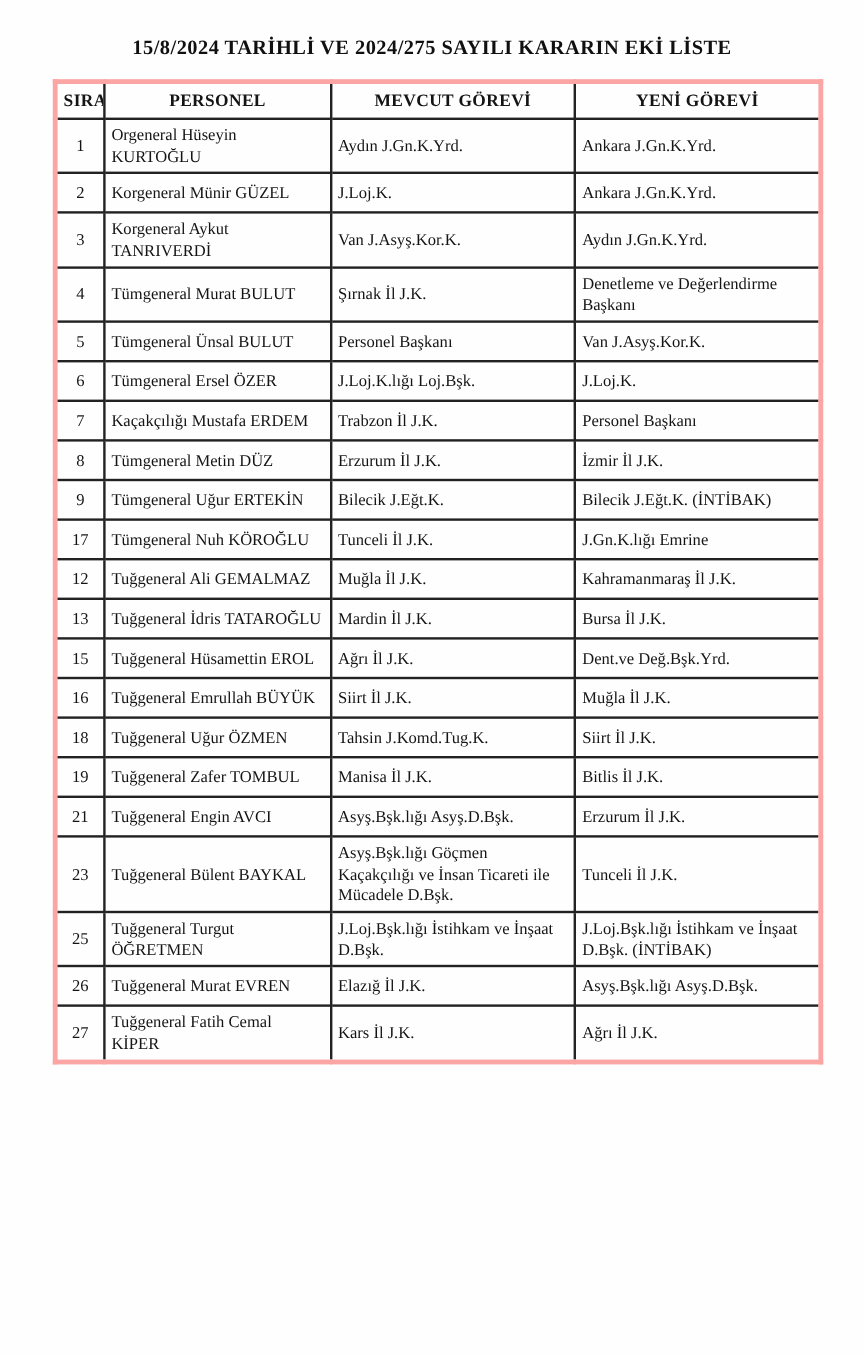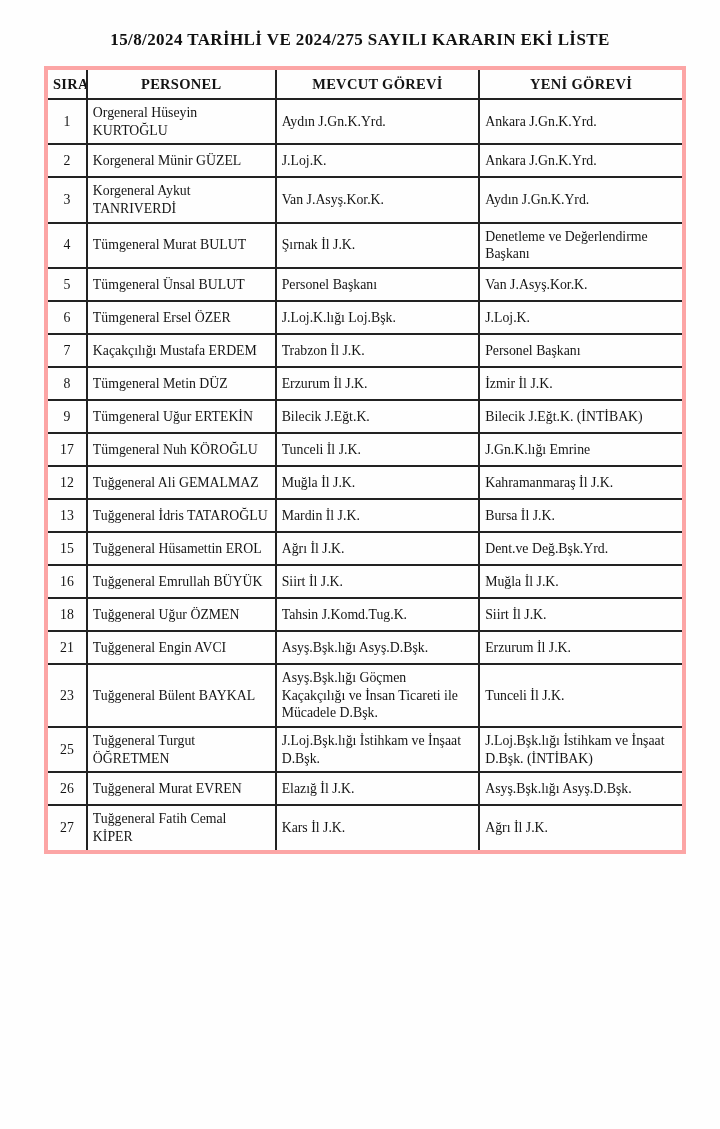--- a/index.html
+++ b/index.html
@@ -180,20 +180,26 @@
   </tr>
 
 
   <tr>
     <td class="sira">18</td>
     <td class="personel">Tuğgeneral Uğur ÖZMEN</td>
     <td class="mevcut">Tahsin J.Komd.Tug.K.</td>
     <td class="yeni">Siirt İl J.K.</td>
   </tr>
 
+  <tr>
+    <td class="sira">19</td>
+    <td class="personel">Tuğgeneral Zafer TOMBUL</td>
+    <td class="mevcut">Manisa İl J.K.</td>
+    <td class="yeni">Bitlis İl J.K.</td>
+  </tr>
 
 
   <tr>
     <td class="sira">21</td>
     <td class="personel">Tuğgeneral Engin AVCI</td>
     <td class="mevcut">Asyş.Bşk.lığı Asyş.D.Bşk.</td>
     <td class="yeni">Erzurum İl J.K.</td>
   </tr>
 
 

